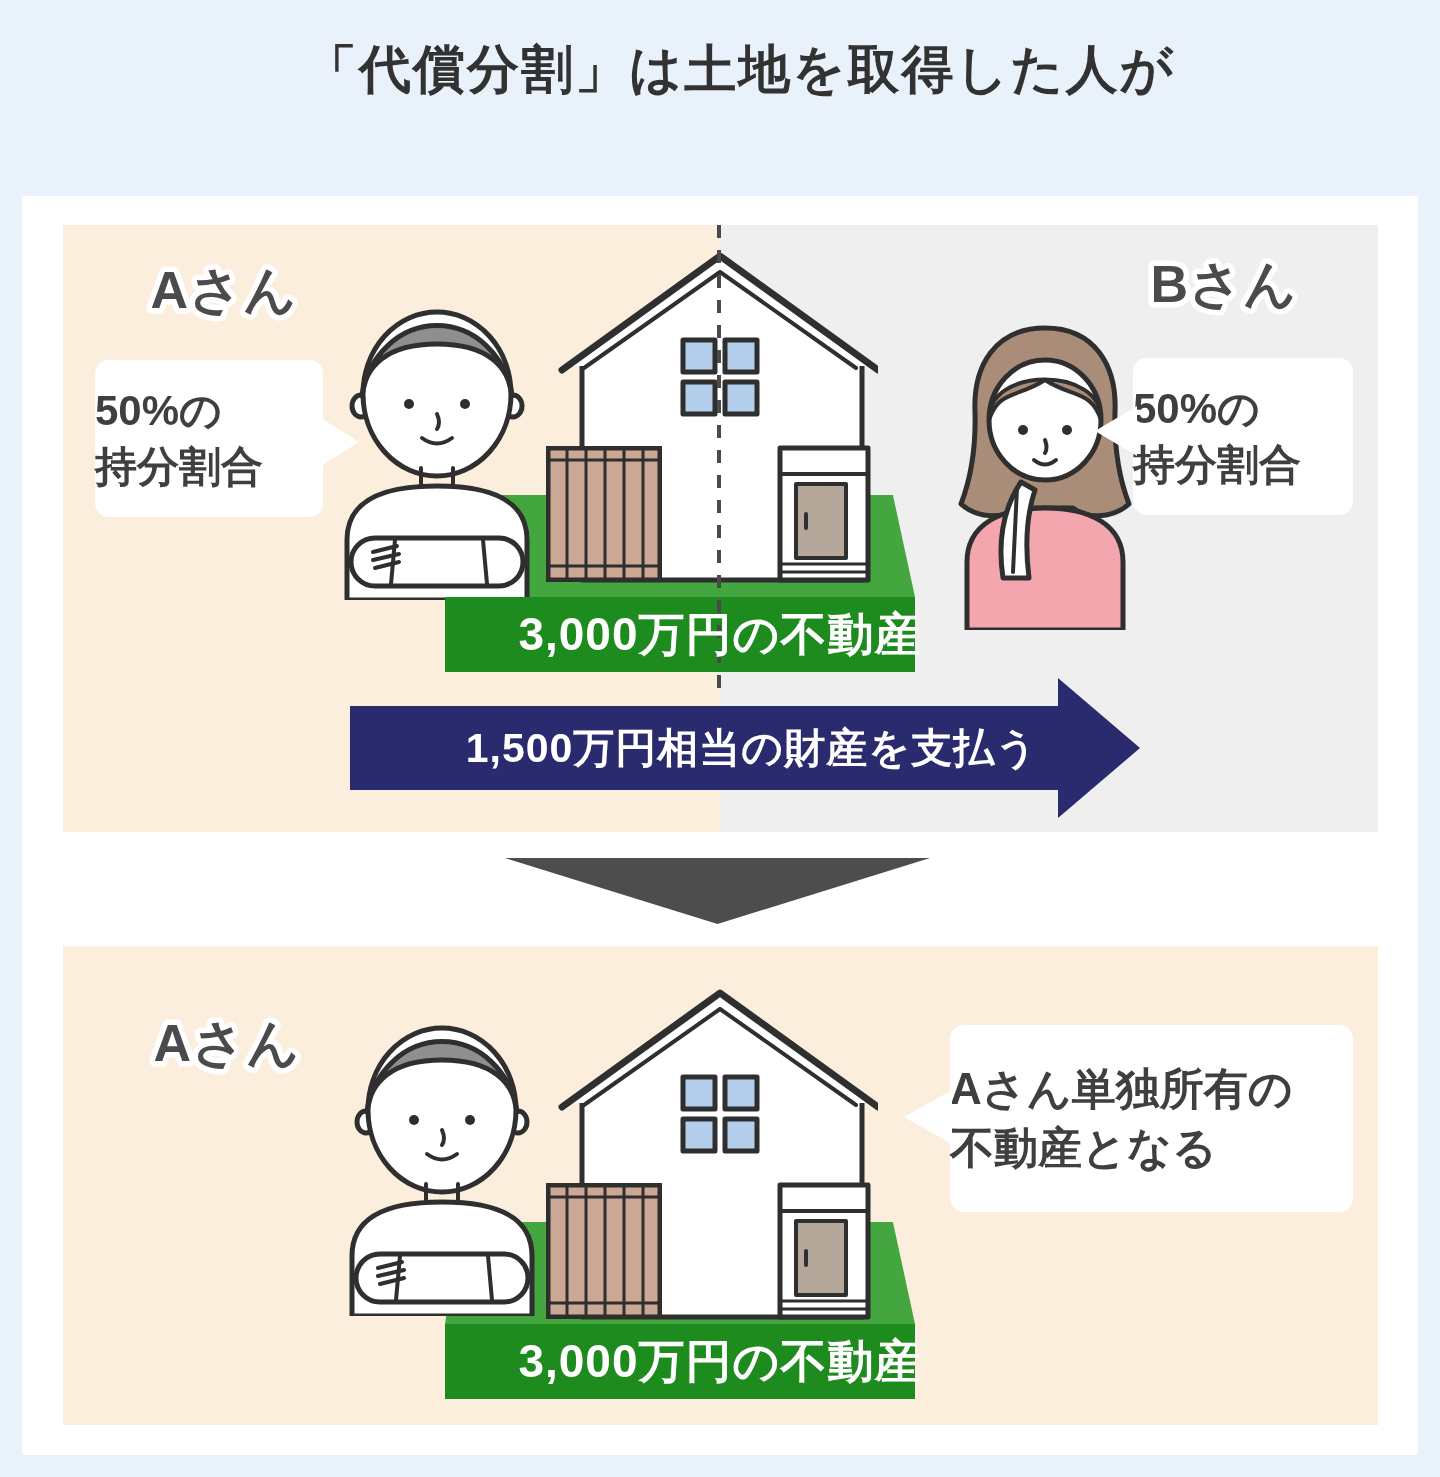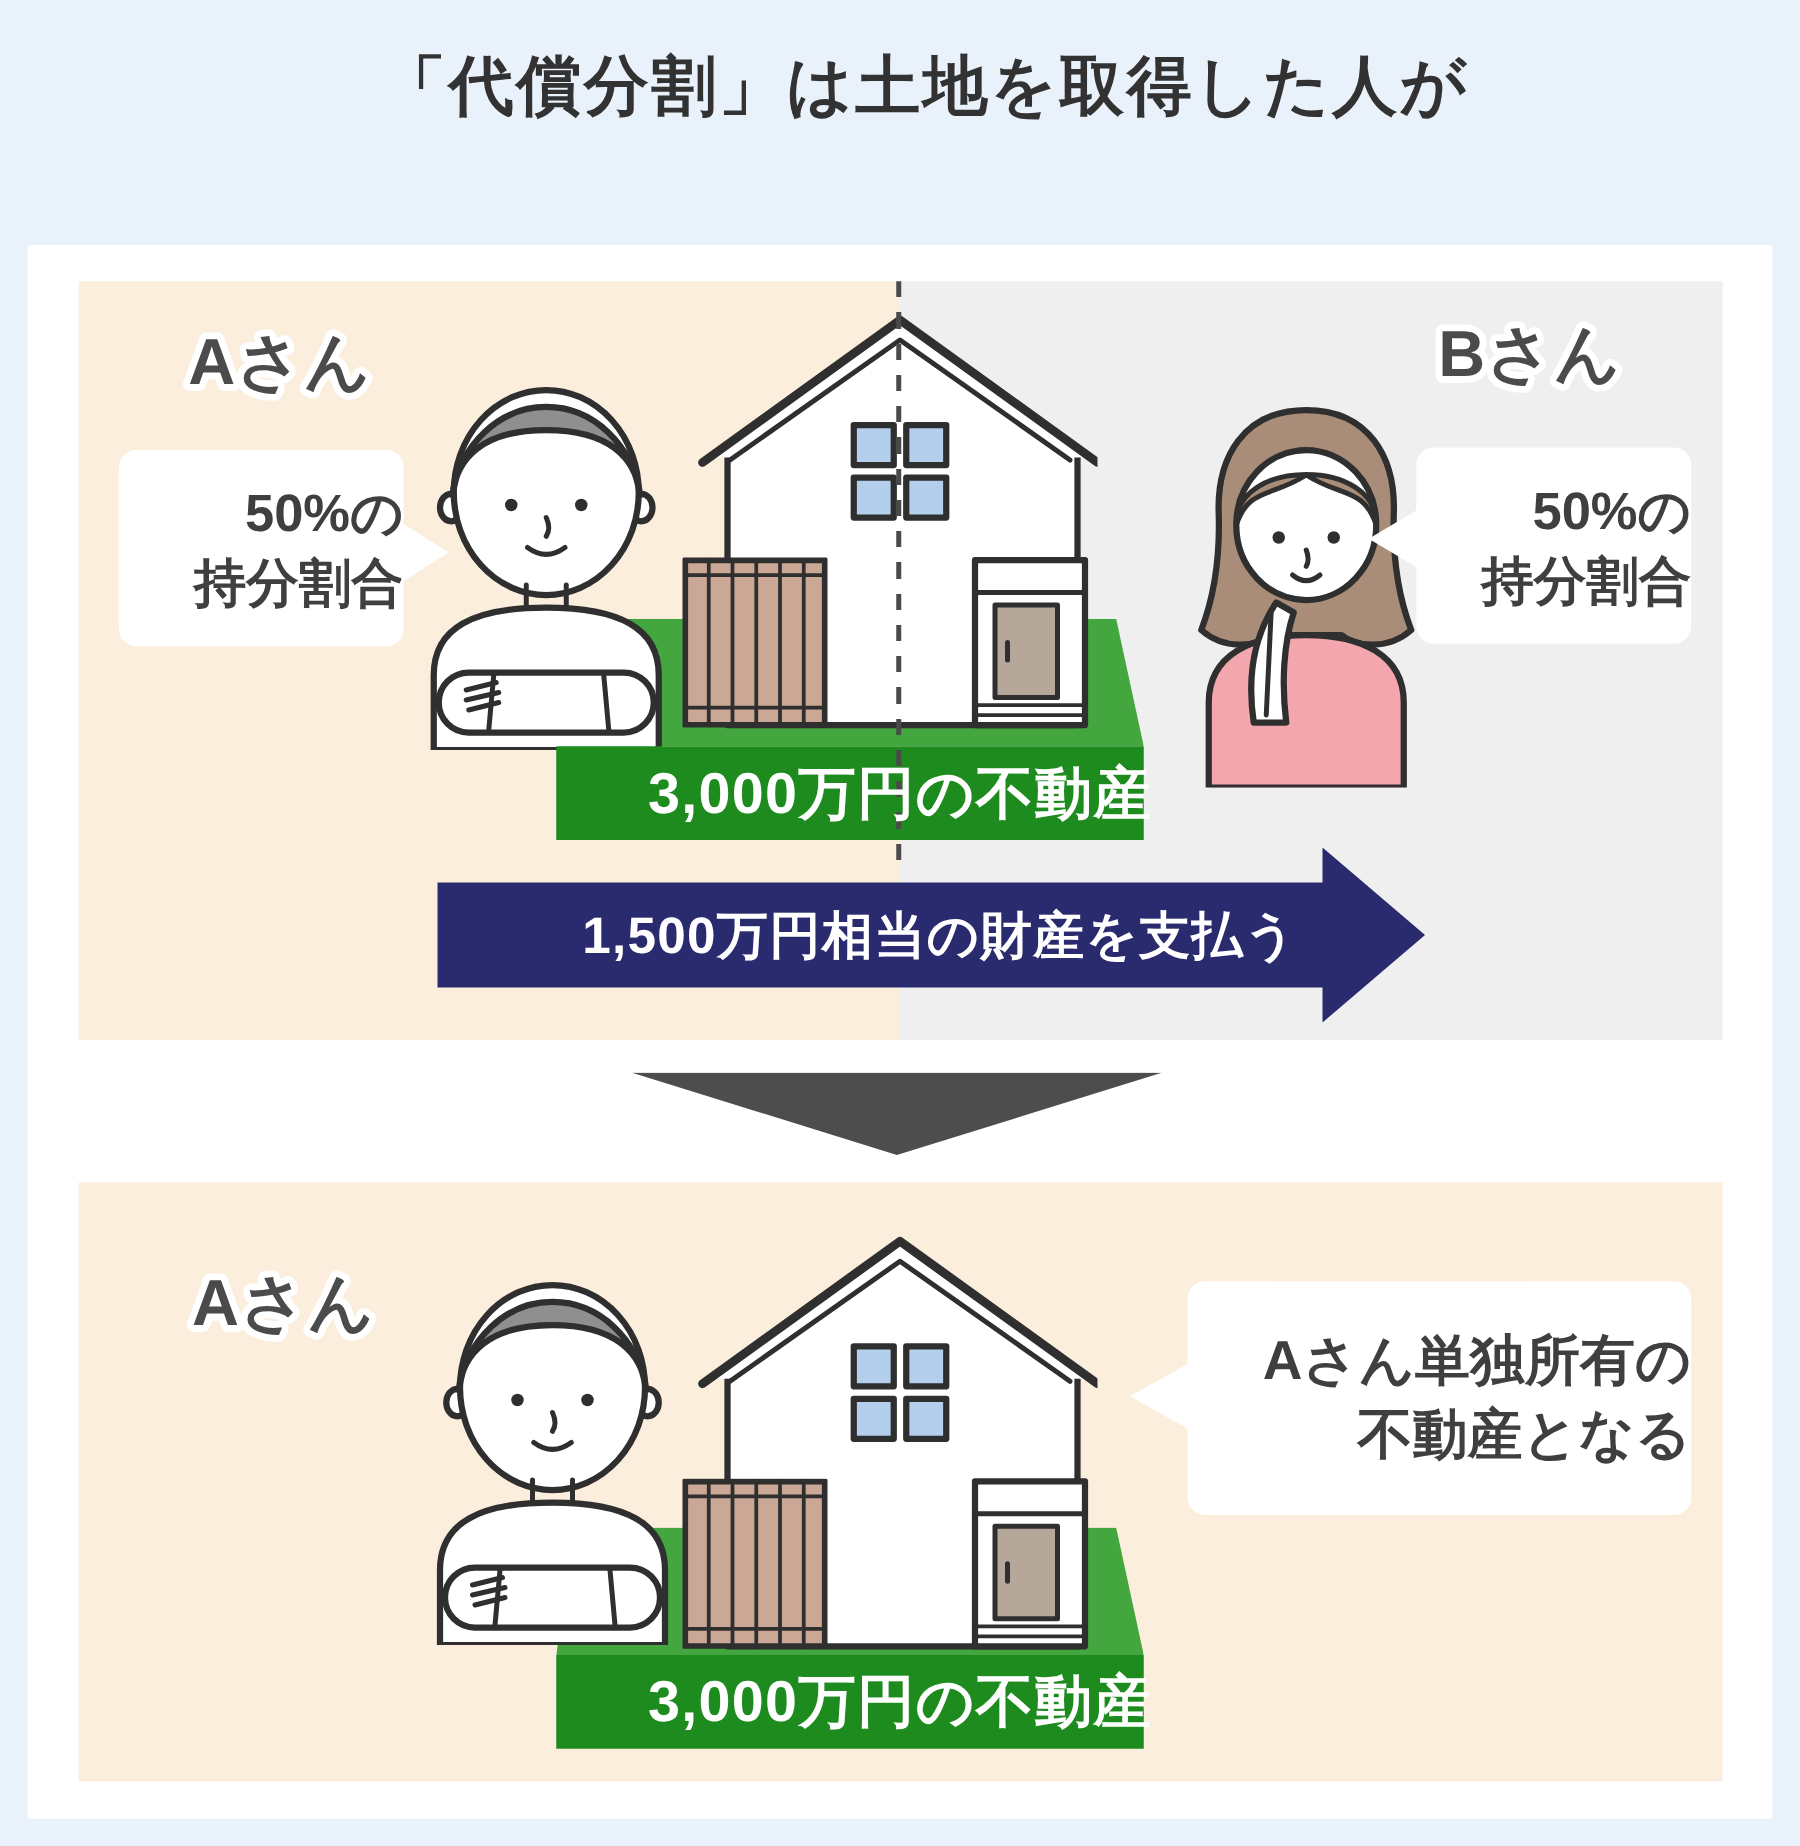--- a/index.html
+++ b/index.html
@@ -28,21 +28,21 @@
     position:absolute; z-index:6; display:flex; align-items:center; justify-content:center;
     font-size:46px; font-weight:bold; color:#ffffff; letter-spacing:1px; white-space:nowrap;margin-left:40px;
   }
   .figure { position:absolute; z-index:3; }
   .dashline {
     position:absolute; left:717px; top:225px; width:4px; height:475px; z-index:5;
     background:repeating-linear-gradient(to bottom, #4a4a4a 0 13px, transparent 13px 25px);
   }
   .bubble {
     position:absolute; z-index:7; background:#ffffff; border-radius:14px;
-    display:flex; flex-direction:column; align-items:flex-end; justify-content:center;
+    display:flex; flex-direction:column; align-items:flex-start; justify-content:center;
     font-size:42px; font-weight:bold; color:#3f3f3f; line-height:1.32; text-align:center;
     white-space:nowrap;
   }
   .tail { position:absolute; z-index:7; width:0; height:0; }
   .tail-right { border-top:24px solid transparent; border-bottom:24px solid transparent;
                 border-left:38px solid #ffffff; }
   .tail-left  { border-top:25px solid transparent; border-bottom:25px solid transparent;
                 border-right:42px solid #ffffff; }
   .nlabel { position:absolute; z-index:7; overflow:visible; }
   .nlabel text {

